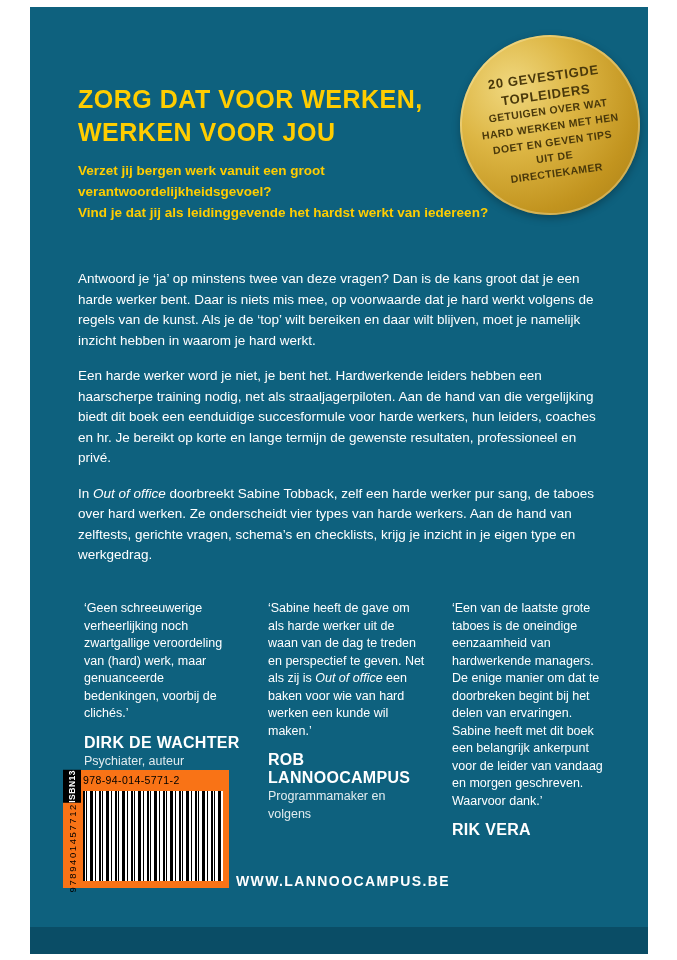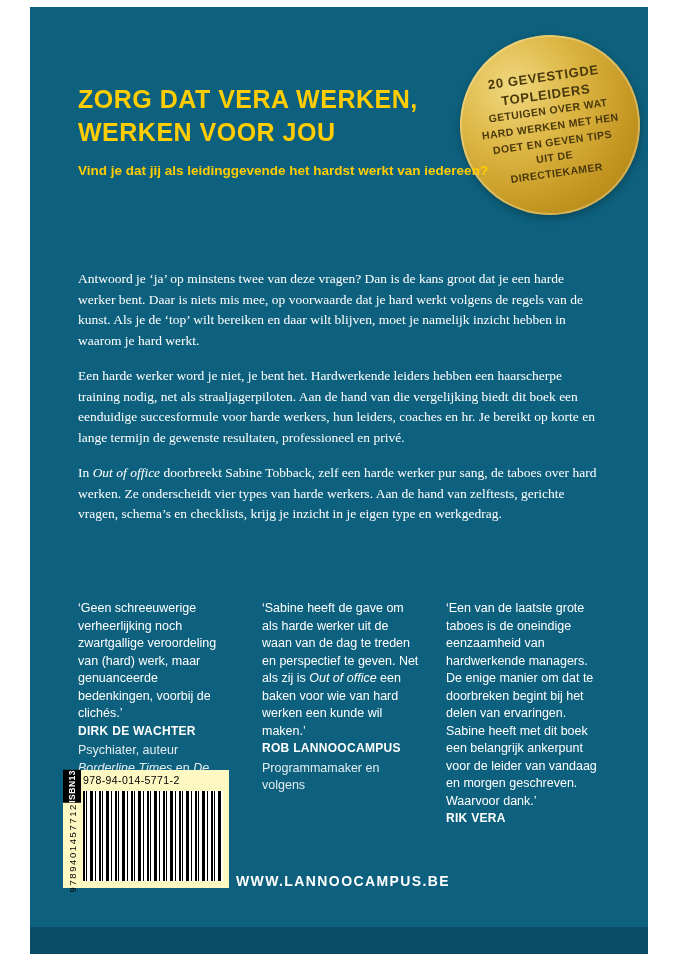--- a/index.html
+++ b/index.html
@@ -30,39 +30,39 @@
   
   .questions{
     position:absolute;left:48px;top:153px;width:470px;color:#ffcd00;
     font-weight:bold;font-size:13.5px;line-height:21px;
   }
   .q{white-space:pre-line;}
   .q i{font-style:italic;}
   
   .body-text{
     position:absolute;left:48px;top:262px;width:526px;color:#ffffff;
-    font-size:13.5px;line-height:20.5px;font-family:Liberation Serif, serif;
+    font-size:13.5px;line-height:20.5px;
   }
   .body-text p{margin:0 0 15px 0;}
   .body-text i{font-style:italic;}
   .body-text b{font-weight:bold;}
   
   .testimonials{
-    position:absolute;left:48px;top:593px;width:526px;
+    position:absolute;left:54px;top:593px;width:526px;
     display:flex;gap:26px;color:#ffffff;
   }
   .t-col{width:163px;font-size:12.5px;line-height:17.5px;}
   .t-quote i{font-style:italic;}
-  .t-name{font-weight:bold;font-size:12px;letter-spacing:.3px;}
+  .t-name{font-weight:bold;font-size:16px;margin-top:11px;letter-spacing:.3px;}
   .t-role{color:rgba(255,255,255,.88);margin-top:2px;}
   .t-role i{font-style:italic;}
   
   .barcode-box{
     position:absolute;left:33px;top:763px;width:166px;height:118px;
-    background:#fef9c3;display:flex;
+    background:#f97316;display:flex;
   }
   .bc-left{width:18px;display:flex;flex-direction:column;}
   .bc-isbn-tab{
     background:#000;color:#fff;height:38px;font-size:8.5px;font-weight:bold;
     writing-mode:vertical-rl;transform:rotate(180deg);
     display:flex;align-items:center;justify-content:center;letter-spacing:.5px;
   }
   .bc-digits{
     flex:1;color:#000;font-size:9.5px;letter-spacing:1.6px;
     writing-mode:vertical-rl;transform:rotate(180deg);
@@ -94,25 +94,27 @@
     <span class="badge-line big">20 GEVESTIGDE</span>
     <span class="badge-line big">TOPLEIDERS</span>
     <span class="badge-line">GETUIGEN OVER WAT</span>
     <span class="badge-line">HARD WERKEN MET HEN</span>
     <span class="badge-line">DOET EN GEVEN TIPS</span>
     <span class="badge-line">UIT DE</span>
     <span class="badge-line">DIRECTIEKAMER</span>
   </div>
 
   <div class="title">
-    <div>ZORG DAT VERA WERKEN,</div>
+    <div>ZORG DAT VOOR WERKEN,</div>
     <div>WERKEN VOOR JOU</div>
   </div>
 
   <div class="questions">
+    <div class="q">Verzet jij bergen werk vanuit een groot
+verantwoordelijkheidsgevoel?</div>
     <div class="q">Vind je dat jij als leidinggevende het hardst werkt van iedereen?</div>
   </div>
 
   <div class="body-text">
     <p>Antwoord je ‘ja’ op minstens twee van deze vragen? Dan is de kans groot dat je een harde werker bent. Daar is niets mis mee, op voorwaarde dat je hard werkt volgens de regels van de kunst. Als je de ‘top’ wilt bereiken en daar wilt blijven, moet je namelijk inzicht hebben in waarom je hard werkt.</p>
     <p>Een harde werker word je niet, je bent het. Hardwerkende leiders hebben een haarscherpe training nodig, net als straaljagerpiloten. Aan de hand van die vergelijking biedt dit boek een eenduidige succesformule voor harde werkers, hun leiders, coaches en hr. Je bereikt op korte en lange termijn de gewenste resultaten, professioneel en privé.</p>
     <p><span>In </span><i>Out of office</i><span> doorbreekt Sabine Tobback, zelf een harde werker pur sang, de taboes over hard werken. Ze onderscheidt vier types van harde werkers. Aan de hand van zelftests, gerichte vragen, schema’s en checklists, krijg je inzicht in je eigen type en werkgedrag.</span></p>
   </div>
 
   <div class="testimonials">

